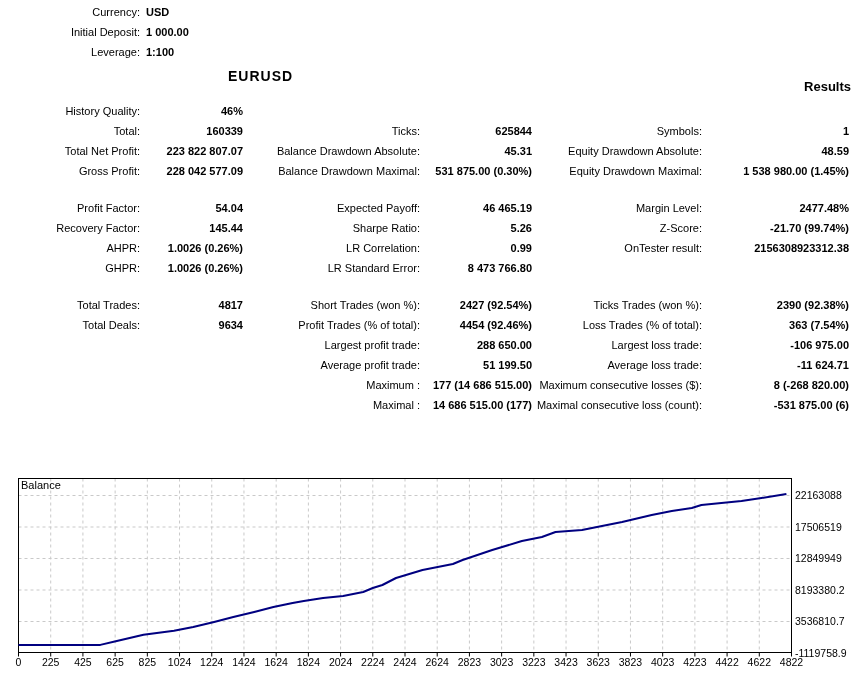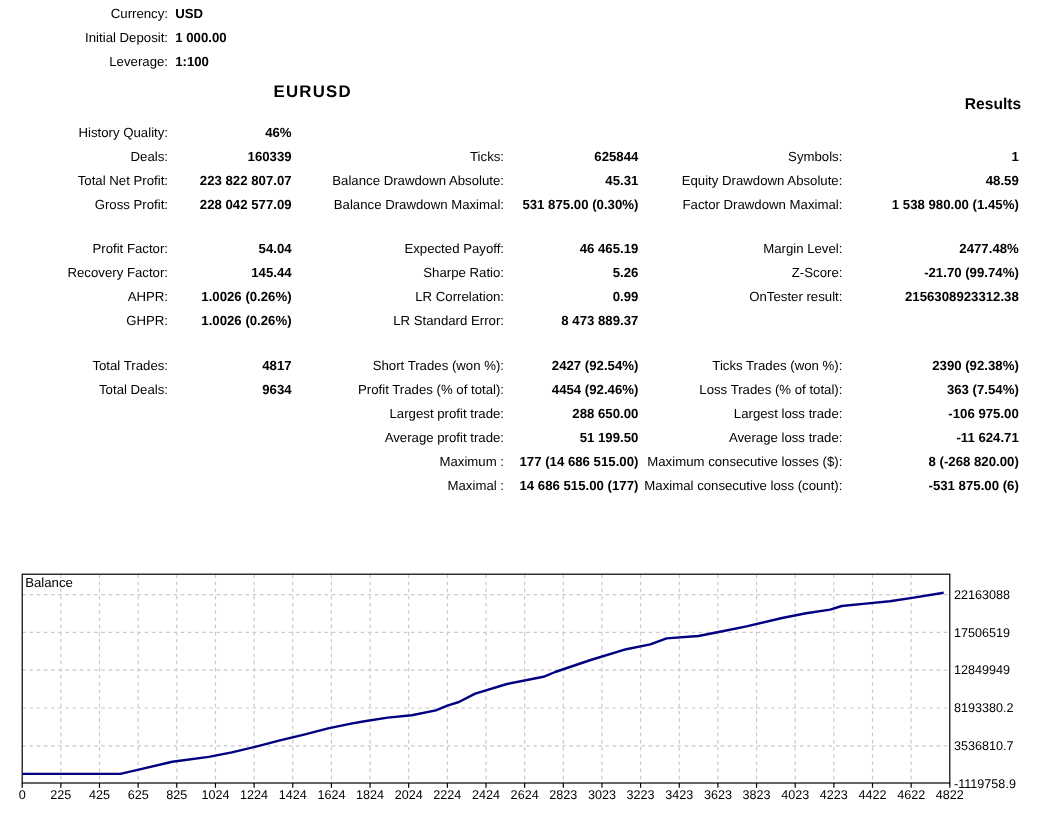--- a/index.html
+++ b/index.html
@@ -52,41 +52,41 @@
     <div class="block">
       <div class="srow">
         <div class="slabel">History Quality:</div>
         <div class="svalue">46%</div>
         <div class="slabel"></div>
         <div class="svalue"></div>
         <div class="slabel"></div>
         <div class="svalue"></div>
       </div>
       <div class="srow">
-        <div class="slabel">Deals:</div>
+        <div class="slabel">Total:</div>
         <div class="svalue">160339</div>
         <div class="slabel">Ticks:</div>
         <div class="svalue">625844</div>
         <div class="slabel">Symbols:</div>
         <div class="svalue">1</div>
       </div>
       <div class="srow">
         <div class="slabel">Total Net Profit:</div>
         <div class="svalue">223 822 807.07</div>
         <div class="slabel">Balance Drawdown Absolute:</div>
         <div class="svalue">45.31</div>
         <div class="slabel">Equity Drawdown Absolute:</div>
         <div class="svalue">48.59</div>
       </div>
       <div class="srow">
         <div class="slabel">Gross Profit:</div>
         <div class="svalue">228 042 577.09</div>
         <div class="slabel">Balance Drawdown Maximal:</div>
         <div class="svalue">531 875.00 (0.30%)</div>
-        <div class="slabel">Factor Drawdown Maximal:</div>
+        <div class="slabel">Equity Drawdown Maximal:</div>
         <div class="svalue">1 538 980.00 (1.45%)</div>
       </div>
     </div>
     <div class="block">
       <div class="srow">
         <div class="slabel">Profit Factor:</div>
         <div class="svalue">54.04</div>
         <div class="slabel">Expected Payoff:</div>
         <div class="svalue">46 465.19</div>
         <div class="slabel">Margin Level:</div>
@@ -105,21 +105,21 @@
         <div class="svalue">1.0026 (0.26%)</div>
         <div class="slabel">LR Correlation:</div>
         <div class="svalue">0.99</div>
         <div class="slabel">OnTester result:</div>
         <div class="svalue">2156308923312.38</div>
       </div>
       <div class="srow">
         <div class="slabel">GHPR:</div>
         <div class="svalue">1.0026 (0.26%)</div>
         <div class="slabel">LR Standard Error:</div>
-        <div class="svalue">8 473 889.37</div>
+        <div class="svalue">8 473 766.80</div>
         <div class="slabel"></div>
         <div class="svalue"></div>
       </div>
     </div>
     <div class="block">
       <div class="srow">
         <div class="slabel">Total Trades:</div>
         <div class="svalue">4817</div>
         <div class="slabel">Short Trades (won %):</div>
         <div class="svalue">2427 (92.54%)</div>

